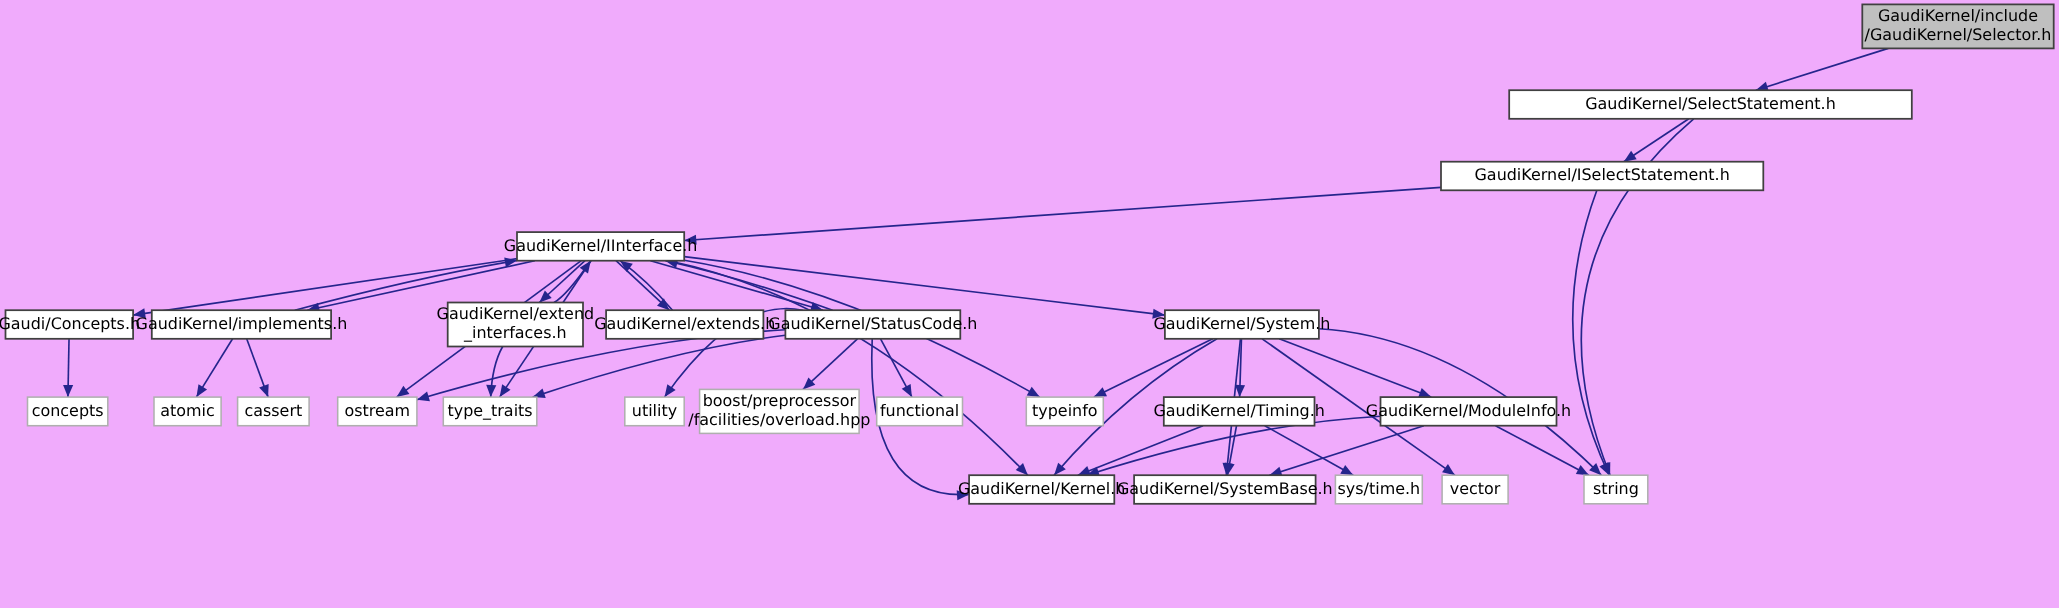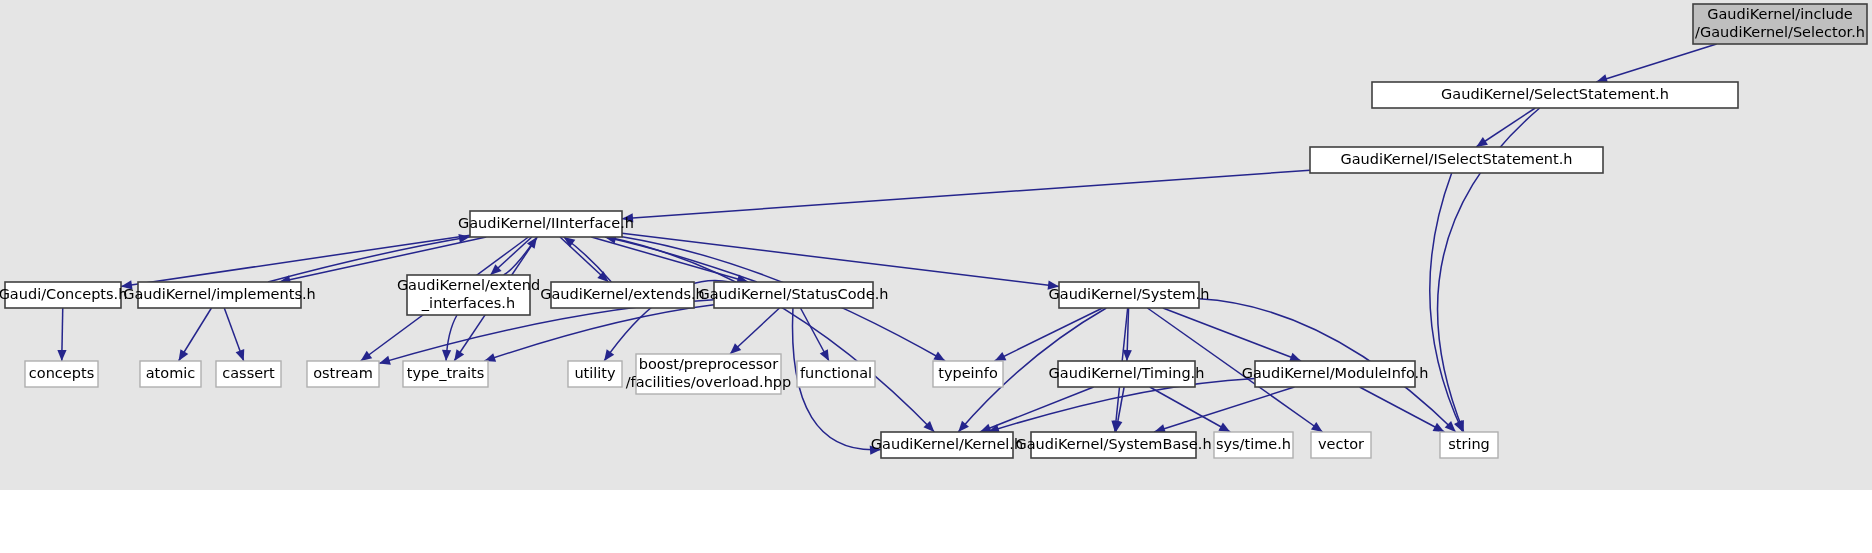--- a/index.html
+++ b/index.html
@@ -6,23 +6,23 @@
     margin: 0;
     padding: 0;
     background: #ffffff;
   }
   body {
     font-family: "DejaVu Sans", "Liberation Sans", sans-serif;
   }
   #graph-root {
     position: relative;
     width: 1872px;
-    height: 490px;
+    height: 553px;
     overflow: hidden;
-    background: #e5e5e5;
+    background: #f0abfc;
   }
   svg#graph-svg {
     position: absolute;
     left: 0;
     top: 0;
     width: 1872px;
     height: 553px;
     display: block;
   }
   .node-box {

